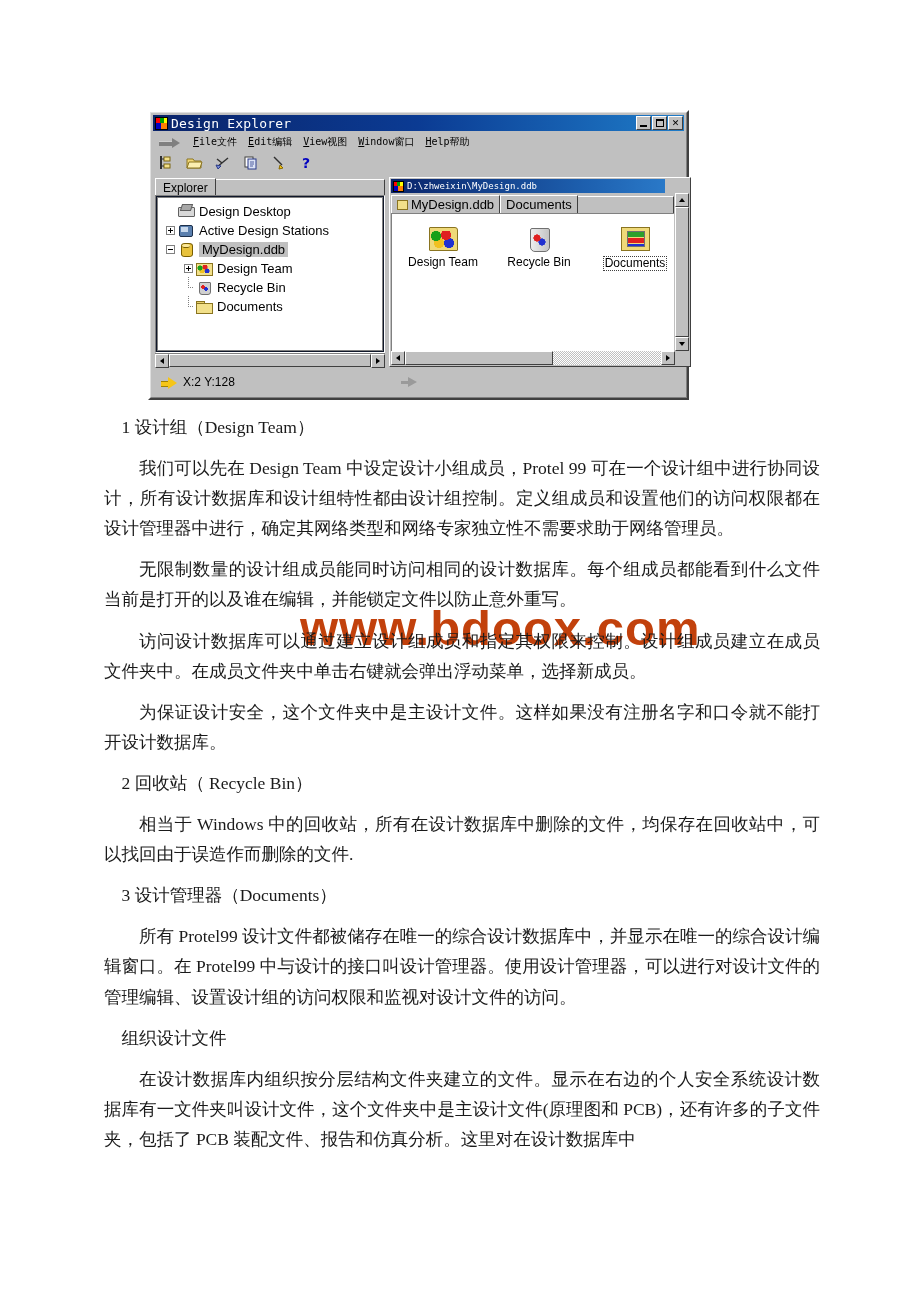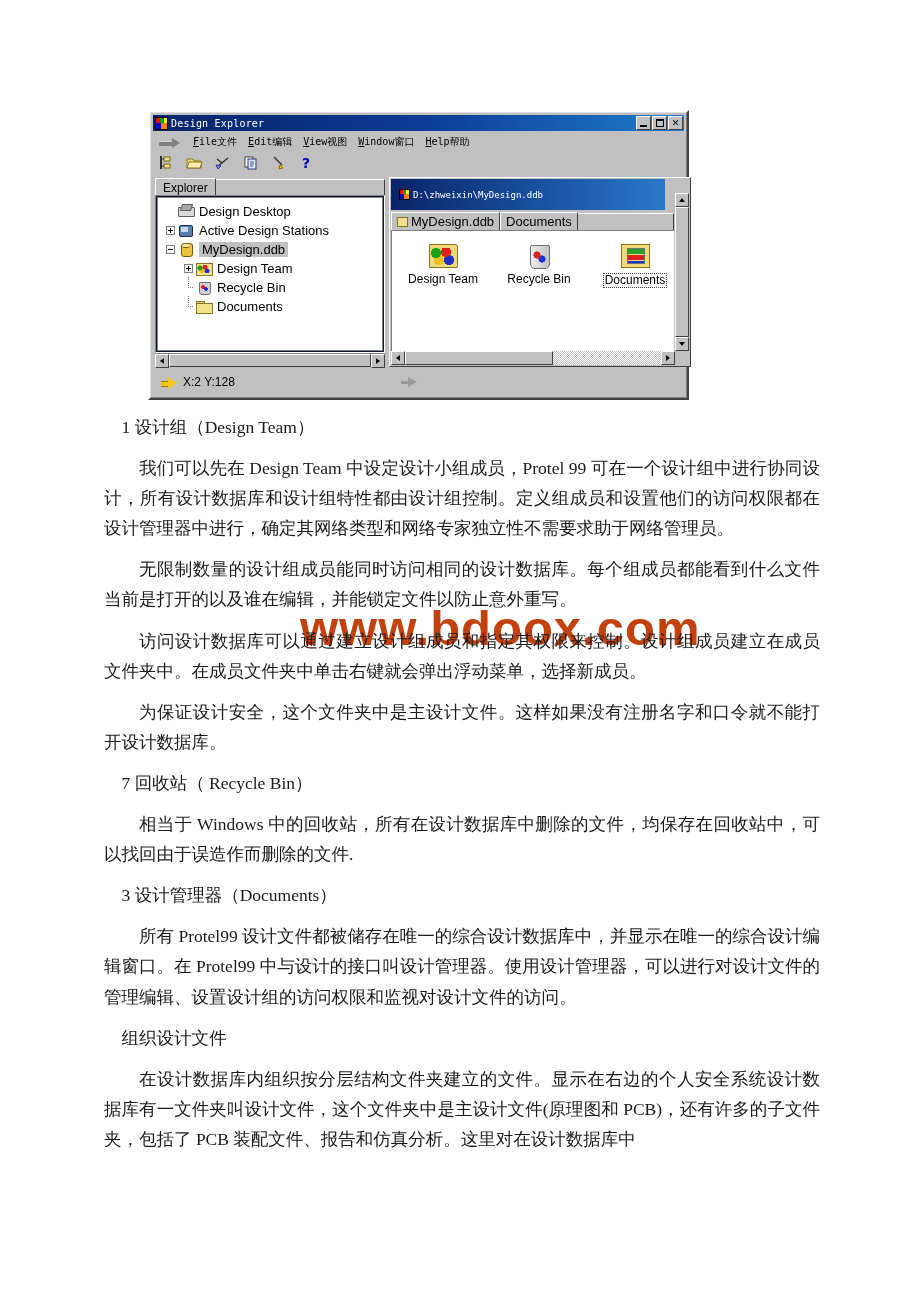--- a/index.html
+++ b/index.html
@@ -75,21 +75,21 @@
   }
   .title-icon i { position: absolute; display: block; }
   .ti-a { left:1px;  top:1px;  width:4px; height:5px; background:#ff0000; }
   .ti-b { left:5px;  top:1px;  width:4px; height:5px; background:#00a000; }
   .ti-c { left:9px;  top:1px;  width:3px; height:5px; background:#ffff00; }
   .ti-d { left:1px;  top:6px;  width:5px; height:6px; background:#0000c0; }
   .ti-e { left:6px;  top:6px;  width:6px; height:6px; background:#ff8000; }
   .titlebar-text {
     color: #ffffff;
     font-family: "DejaVu Sans Mono", monospace;
-    font-size: 10px;
+    font-size: 13px;
     letter-spacing: 0.2px;
     flex: 1;
     white-space: nowrap;
     overflow: hidden;
   }
   .win-btns { display: flex; gap: 1px; align-items: center; }
   .win-btn {
     width: 15px; height: 14px;
     background: #c0c0c0;
     border-top: 1px solid #ffffff;
@@ -324,25 +324,25 @@
     border-left: 1px solid #ffffff;
     border-right: 1px solid #404040;
     border-bottom: 1px solid #404040;
     box-sizing: border-box;
     display: flex;
     flex-direction: column;
     padding: 1px;
     position: relative;
   }
   .mdi-title {
-    height: 31px;
+    height: 14px;
     background: linear-gradient(to right,#0a246a 0%, #1d5fae 70%, #2a79c8 100%);
     display: flex;
     align-items: center;
-    padding-left: 8px;
+    padding-left: 2px;
     margin-right: 24px;
     box-sizing: border-box;
   }
   .mdi-title .ti2 { width: 11px; height: 11px; position: relative; flex: none; margin-right: 3px; background:#000; }
   .mdi-title .ti2 i { position:absolute; display:block; }
   .t2a { left:1px; top:1px; width:3px; height:4px; background:#ff0000; }
   .t2b { left:4px; top:1px; width:3px; height:4px; background:#00a000; }
   .t2c { left:7px; top:1px; width:3px; height:4px; background:#ffff00; }
   .t2d { left:1px; top:5px; width:4px; height:5px; background:#0000c0; }
   .t2e { left:5px; top:5px; width:5px; height:5px; background:#ff8000; }
@@ -783,19 +783,19 @@
 
   </div>
 </div>
 
 <div class="doc-text">
   <p class="p-head">1 设计组（Design Team）</p>
   <p class="p-indent">我们可以先在 Design Team 中设定设计小组成员，Protel 99 可在一个设计组中进行协同设计，所有设计数据库和设计组特性都由设计组控制。定义组成员和设置他们的访问权限都在设计管理器中进行，确定其网络类型和网络专家独立性不需要求助于网络管理员。</p>
   <p class="p-indent">无限制数量的设计组成员能同时访问相同的设计数据库。每个组成员都能看到什么文件当前是打开的以及谁在编辑，并能锁定文件以防止意外重写。</p>
   <p class="p-indent">访问设计数据库可以通过建立设计组成员和指定其权限来控制。设计组成员建立在成员文件夹中。在成员文件夹中单击右键就会弹出浮动菜单，选择新成员。</p>
   <p class="p-indent">为保证设计安全，这个文件夹中是主设计文件。这样如果没有注册名字和口令就不能打开设计数据库。</p>
-  <p class="p-head">7 回收站（ Recycle Bin）</p>
+  <p class="p-head">2 回收站（ Recycle Bin）</p>
   <p class="p-indent">相当于 Windows 中的回收站，所有在设计数据库中删除的文件，均保存在回收站中，可以找回由于误造作而删除的文件.</p>
   <p class="p-head">3 设计管理器（Documents）</p>
   <p class="p-indent">所有 Protel99 设计文件都被储存在唯一的综合设计数据库中，并显示在唯一的综合设计编辑窗口。在 Protel99 中与设计的接口叫设计管理器。使用设计管理器，可以进行对设计文件的管理编辑、设置设计组的访问权限和监视对设计文件的访问。</p>
   <p class="p-head">组织设计文件</p>
   <p class="p-indent">在设计数据库内组织按分层结构文件夹建立的文件。显示在右边的个人安全系统设计数据库有一文件夹叫设计文件，这个文件夹中是主设计文件(原理图和 PCB)，还有许多的子文件夹，包括了 PCB 装配文件、报告和仿真分析。这里对在设计数据库中</p>
 </div>
 
 </body></html>

